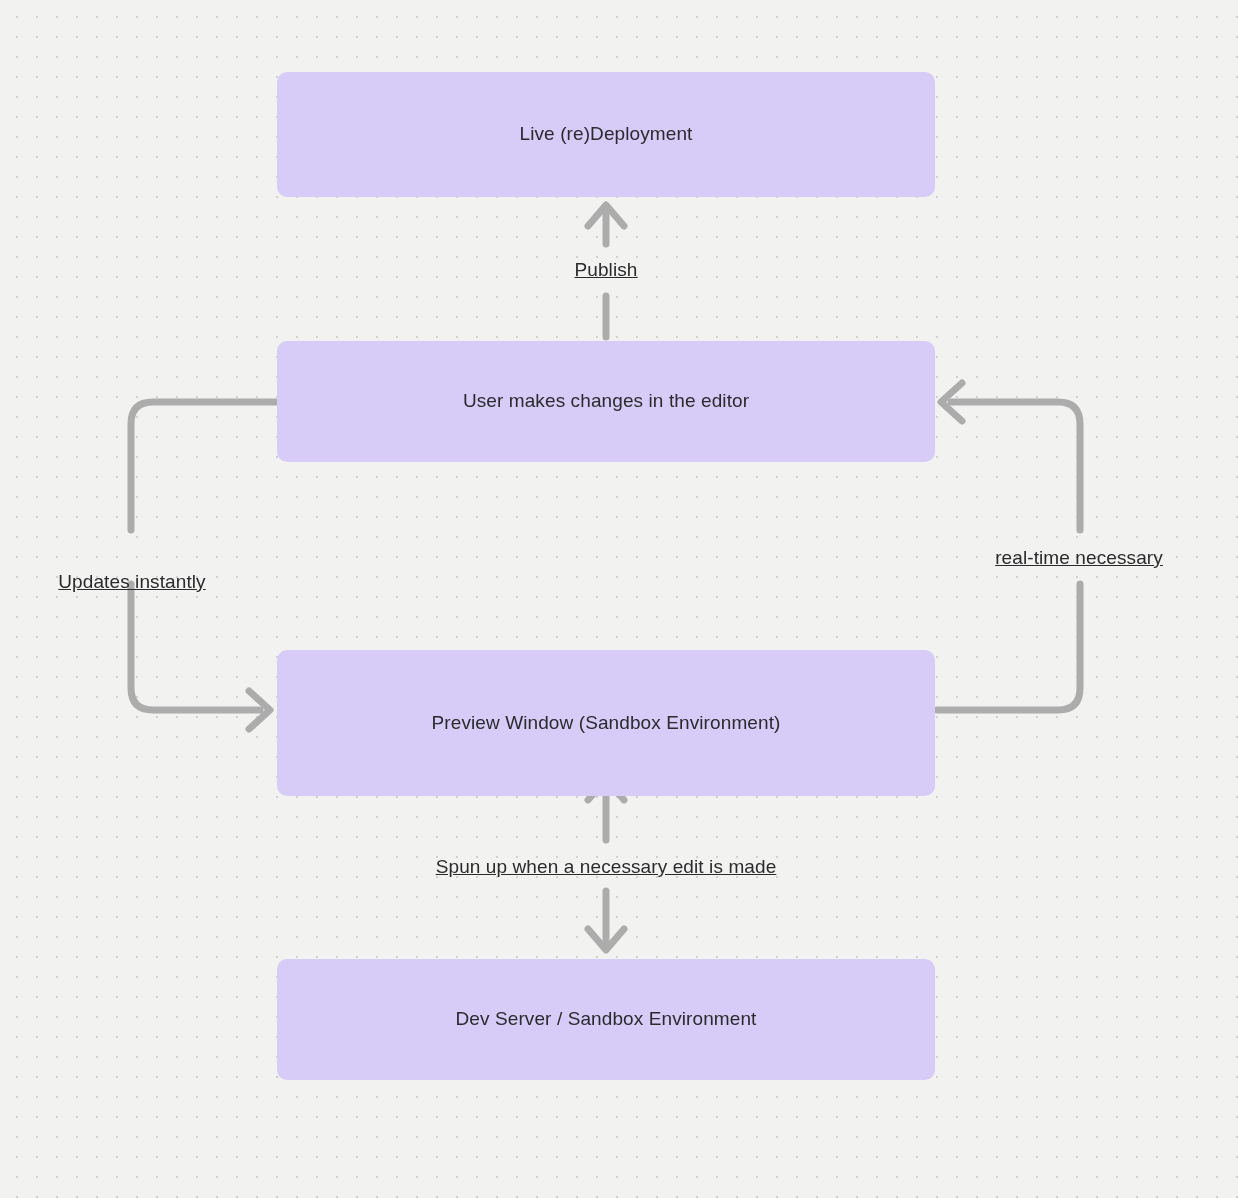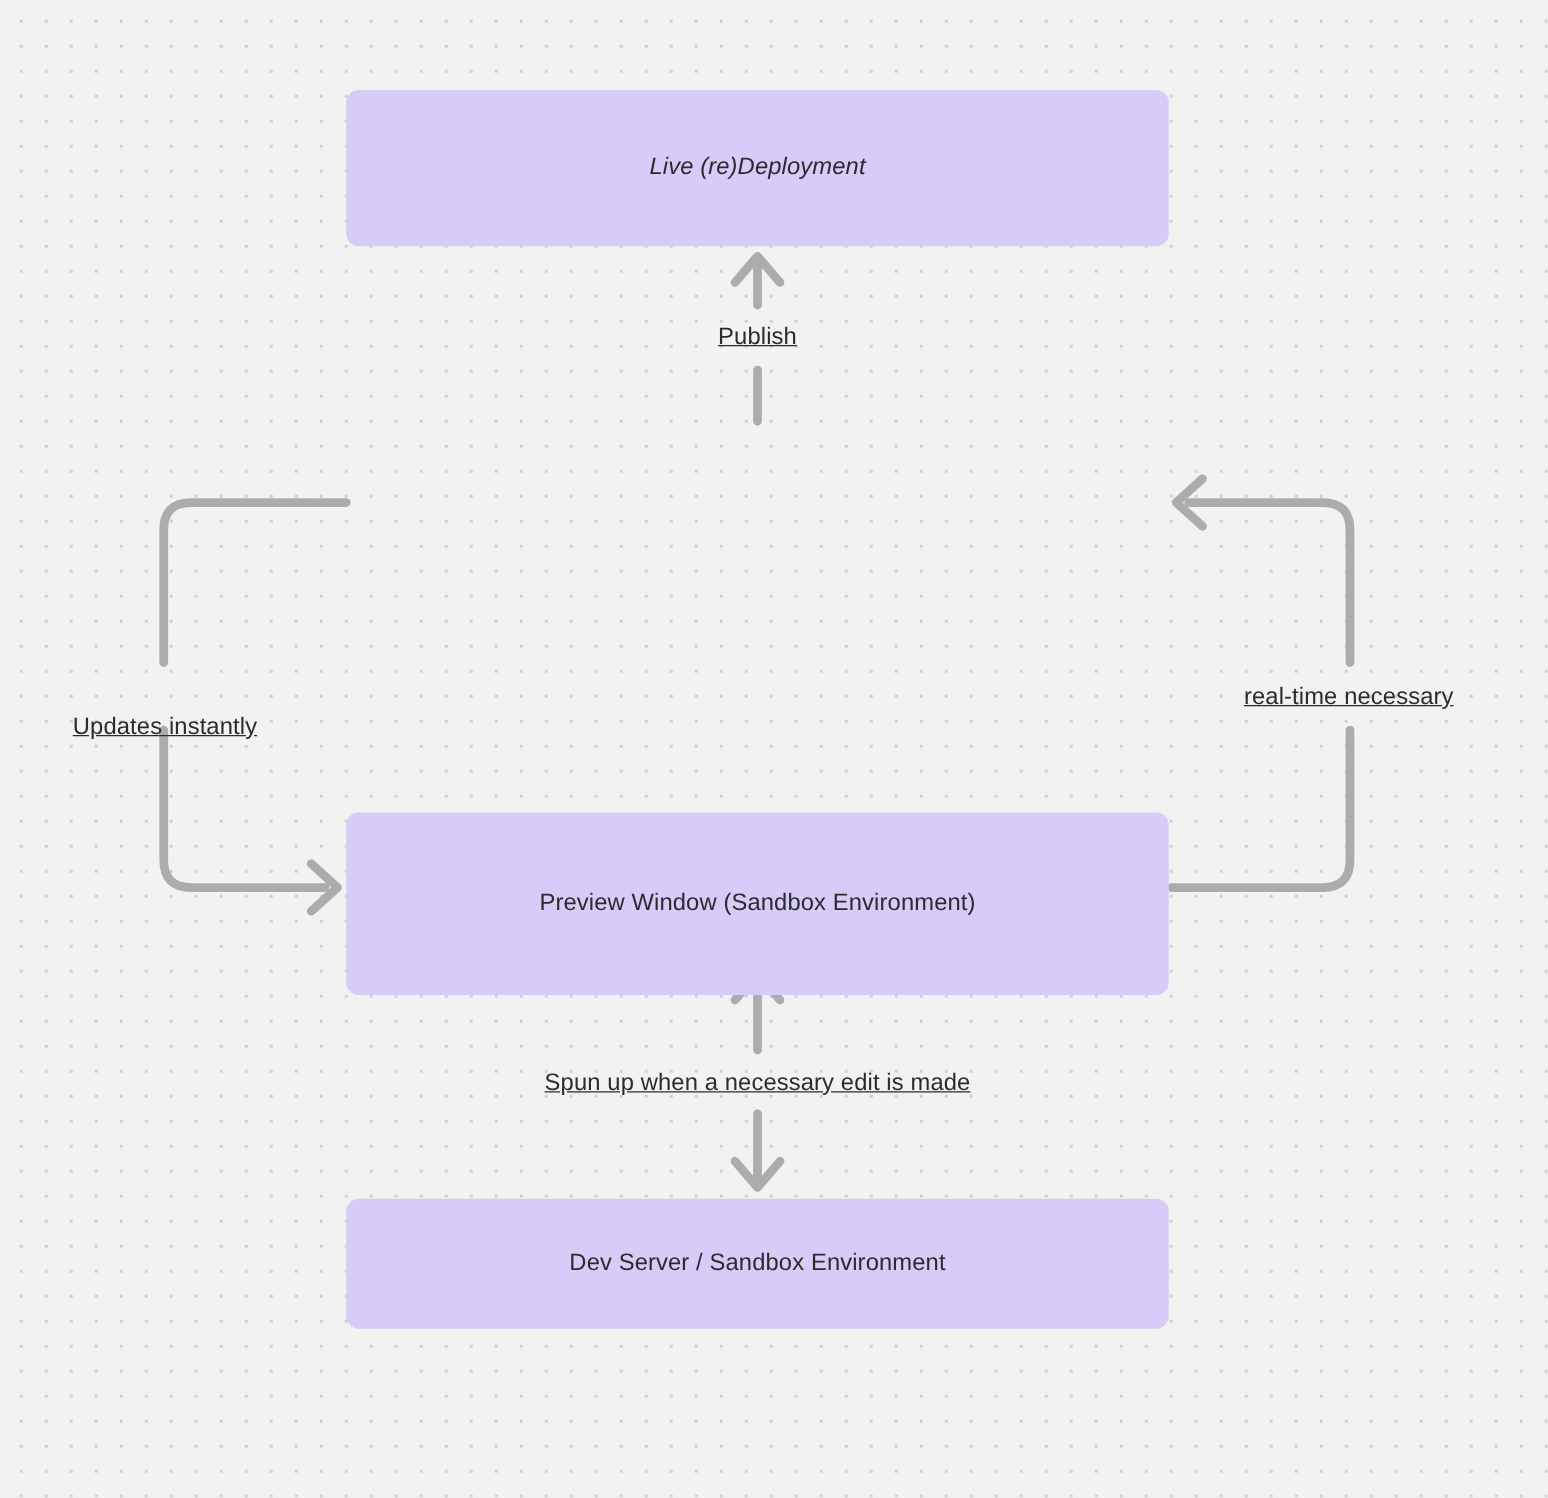--- a/index.html
+++ b/index.html
@@ -47,24 +47,24 @@
     border-radius: 10px;
     display: flex;
     align-items: center;
     justify-content: center;
     text-align: center;
     color: var(--text);
     font-size: 19px;
     line-height: 1.3;
     letter-spacing: 0.1px;
   }
-  .node-live       { top: 72px;  height: 125px; font-style: italic; }
+  .node-live       { top: 72px;  height: 125px; }
   .node-editor     { top: 341px; height: 121px; }
   .node-preview    { top: 650px; height: 146px; }
-  .node-dev-server { top: 959px; height: 104px; }
+  .node-dev-server { top: 959px; height: 121px; }
   .edge-label {
     position: absolute;
     transform: translate(-50%, -50%);
     color: var(--text);
     font-size: 19px;
     letter-spacing: 0.1px;
     white-space: nowrap;
     text-decoration: underline;
   }
   .label-publish  { left: 606px;  top: 270px; }
@@ -102,20 +102,23 @@
       <path d="M 606 783 L 606 840"></path>
       <path d="M 606 891 L 606 945"></path>
       <path d="M 588 929 L 606 950 L 624 929"></path>
     </g>
   </svg>
 
   <div class="node node-live">
     <span>Live (re)Deployment</span>
   </div>
 
+  <div class="node node-editor">
+    <span>User makes changes in the editor</span>
+  </div>
 
   <div class="node node-preview">
     <span>Preview Window (Sandbox Environment)</span>
   </div>
 
   <div class="node node-dev-server">
     <span>Dev Server / Sandbox Environment</span>
   </div>
 
   <div class="edge-label label-publish">Publish</div>

